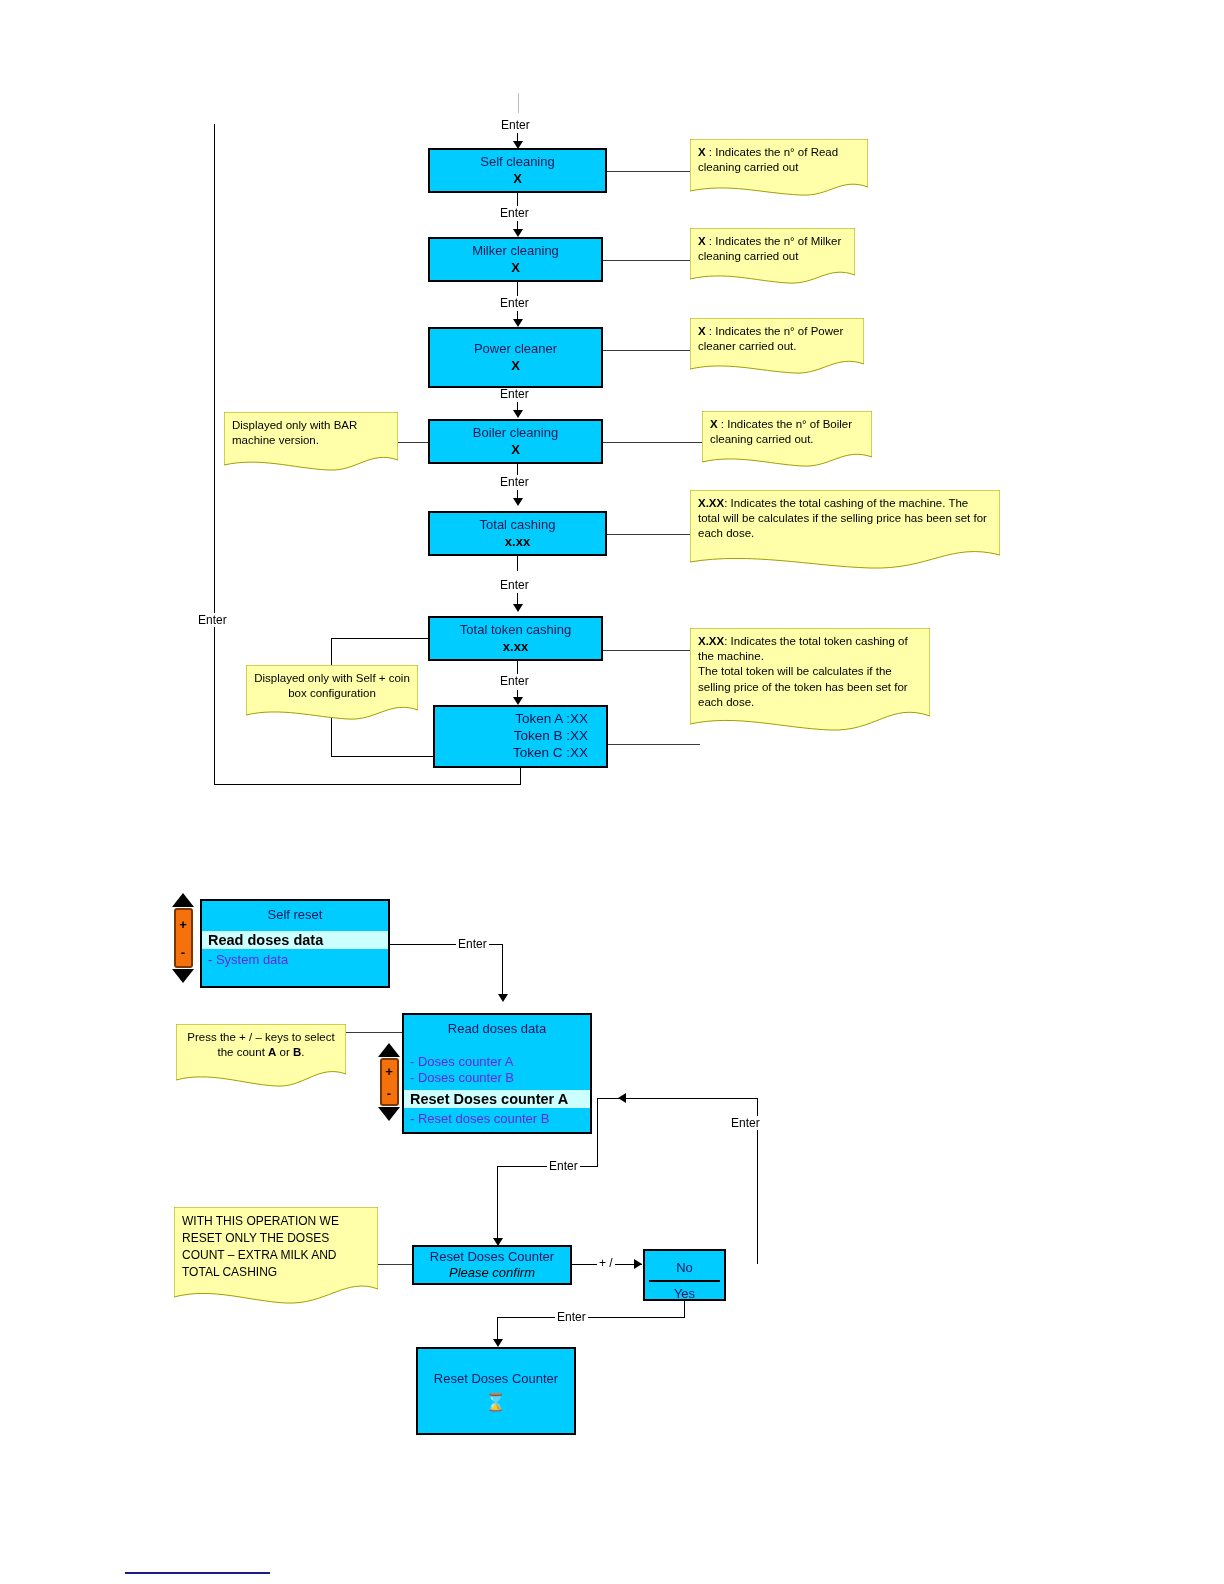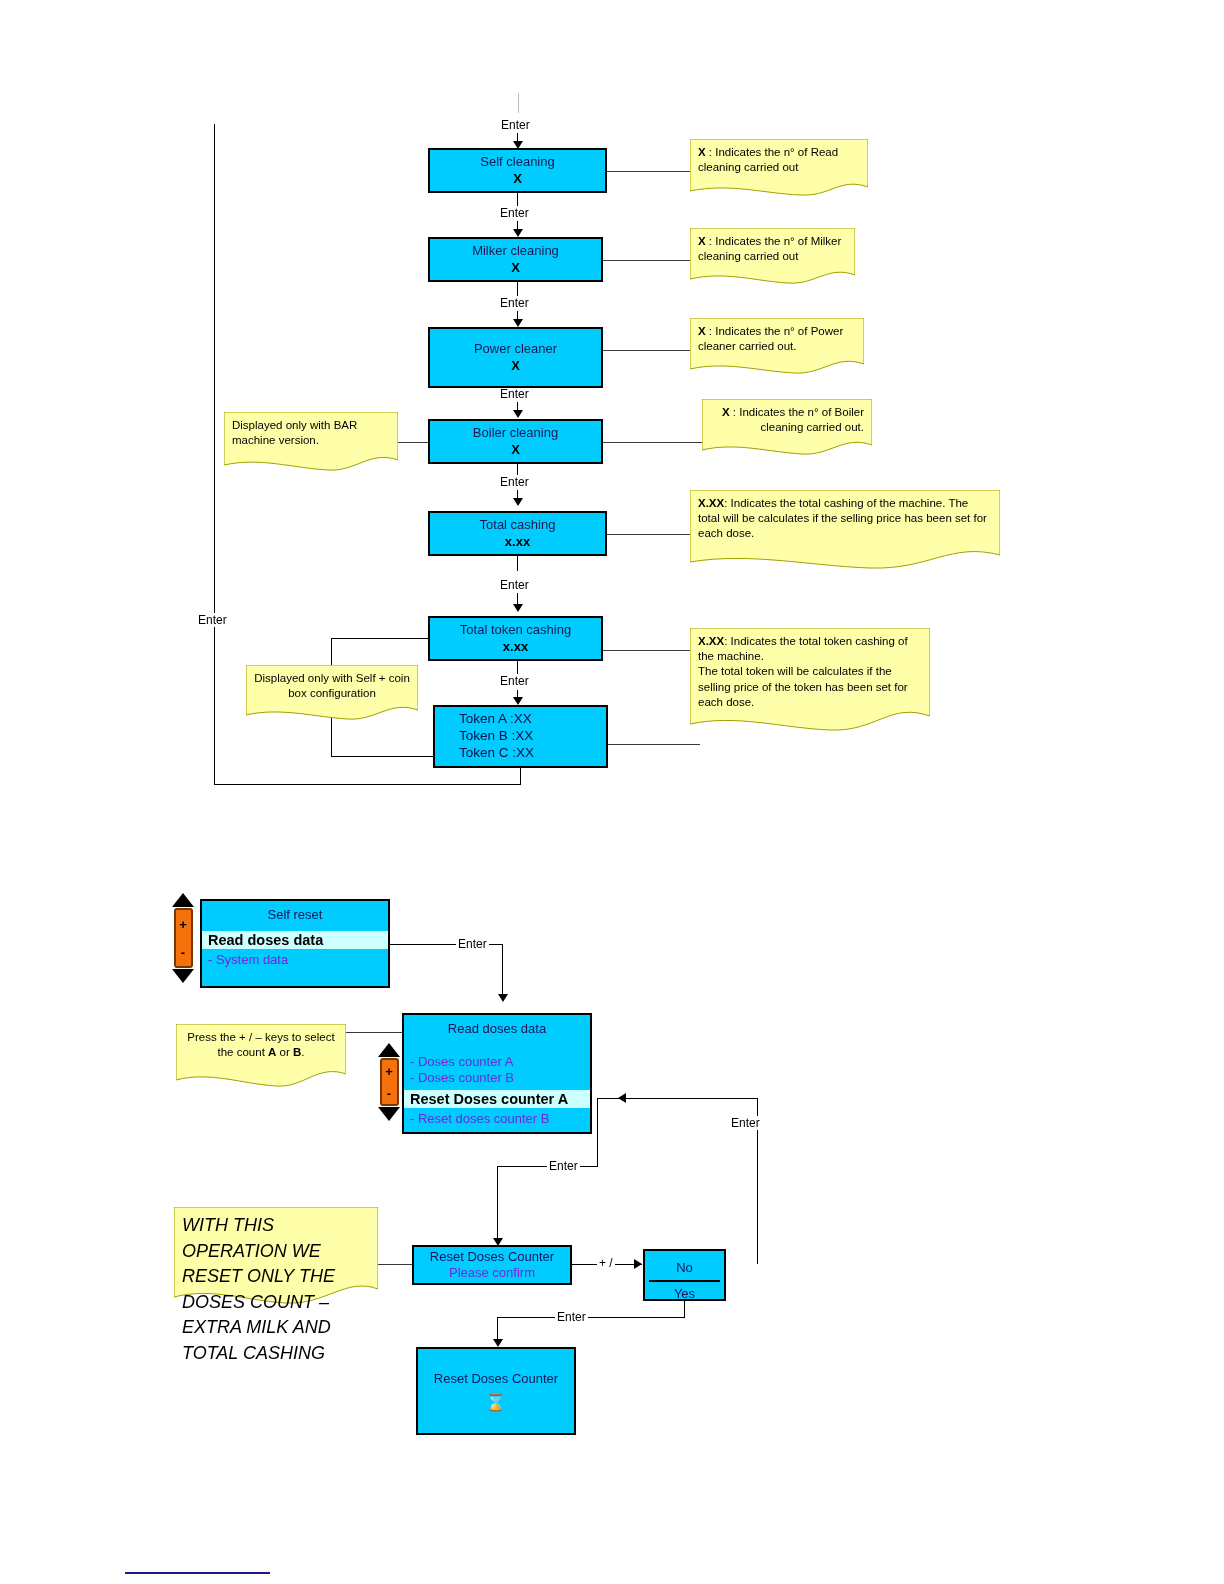--- a/index.html
+++ b/index.html
@@ -153,21 +153,21 @@
     white-space: nowrap;
   }
   .menurow.sel {
     background: #ccffff;
     color: #000000;
     font-weight: bold;
     font-size: 14.5px;
   }
   .tokrow {
     display: flex;
-    justify-content: flex-start;
+    justify-content: flex-end;
     padding: 0 18px 0 24px;
     color: #10104a;
     font-size: 13.5px;
   }
   .footer-rule {
     position: absolute;
     background: #1b1b8a;
     height: 2px;
     z-index: 1;
   }
@@ -253,21 +253,21 @@
 
   <div class="hline thin" style="left:397px; top:442px; width:32px;"></div>
   <div class="note" style="left:224px; top:412px; width:174px; height:60px;">
     <svg class="noteshape" viewBox="0 0 174 60" preserveAspectRatio="none">
       <path d="M0,0 L174,0 L174,48 C146,38 132,60 104,58 C68,56 36,45 0,53 Z" fill="#ffffaa" stroke="#a0a000" stroke-width="1"></path>
     </svg>
     <div class="notetext">Displayed only with BAR machine version.</div>
   </div>
 
   <div class="hline thin" style="left:603px; top:442px; width:101px;"></div>
-  <div class="note" style="left:702px; top:399px; width:170px; height:58px;text-align:right;">
+  <div class="note" style="left:702px; top:411px; width:170px; height:58px;">
     <svg class="noteshape" viewBox="0 0 170 58" preserveAspectRatio="none">
       <path d="M0,0 L170,0 L170,46 C142,36 128,57 100,55 C66,53 34,43 0,51 Z" fill="#ffffaa" stroke="#a0a000" stroke-width="1"></path>
     </svg>
     <div class="notetext"><b>X</b><span> : Indicates the n° of Boiler cleaning carried out.</span></div>
   </div>
 
   <div class="vline" style="left:517px; top:464px; height:14px;"></div>
   <div class="lbl" style="left:498px; top:475px;">Enter</div>
   <div class="vline" style="left:517px; top:490px; height:12px;"></div>
   <div class="arrow-down" style="left:513px; top:498px;"></div>
@@ -394,27 +394,27 @@
   <div class="vline" style="left:597px; top:1098px; height:68px;"></div>
   <div class="hline" style="left:497px; top:1166px; width:101px;"></div>
   <div class="lbl" style="left:547px; top:1159px;">Enter</div>
   <div class="vline" style="left:497px; top:1166px; height:76px;"></div>
   <div class="arrow-down" style="left:493px; top:1238px;"></div>
 
   <div class="note" style="left:174px; top:1207px; width:204px; height:100px;">
     <svg class="noteshape" viewBox="0 0 204 100" preserveAspectRatio="none">
       <path d="M0,0 L204,0 L204,82 C172,70 152,98 112,96 C74,94 38,80 0,90 Z" fill="#ffffaa" stroke="#a0a000" stroke-width="1"></path>
     </svg>
-    <div class="notetext" style="font-size:18px; line-height:1.42;font-style:italic;">WITH THIS OPERATION WE RESET ONLY THE DOSES COUNT – EXTRA MILK AND TOTAL CASHING</div>
+    <div class="notetext" style="font-size:12px; line-height:1.42;">WITH THIS OPERATION WE RESET ONLY THE DOSES COUNT – EXTRA MILK AND TOTAL CASHING</div>
   </div>
   <div class="hline thin" style="left:378px; top:1264px; width:35px;"></div>
 
   <div class="lcd lcd-centered" style="left:412px; top:1245px; width:160px; height:40px;">
     <span style="color:#16165a;">Reset Doses Counter</span>
-    <span style="color:#6d28d9;">Please confirm</span>
+    <span style="color:#000000;font-style:italic;">Please confirm</span>
   </div>
 
   <div class="hline" style="left:572px; top:1264px; width:70px;"></div>
   <div class="lbl" style="left:597px; top:1256px;">+ /</div>
   <div class="arrow-right" style="left:634px; top:1259px;"></div>
 
   <div class="lcd" style="left:643px; top:1249px; width:83px; height:52px; padding:4px;">
     <div style="height:25px; line-height:25px; border-bottom:2px solid #000; color:#16165a;">No</div>
     <div style="height:24px; line-height:24px; color:#16165a;">Yes</div>
   </div>

